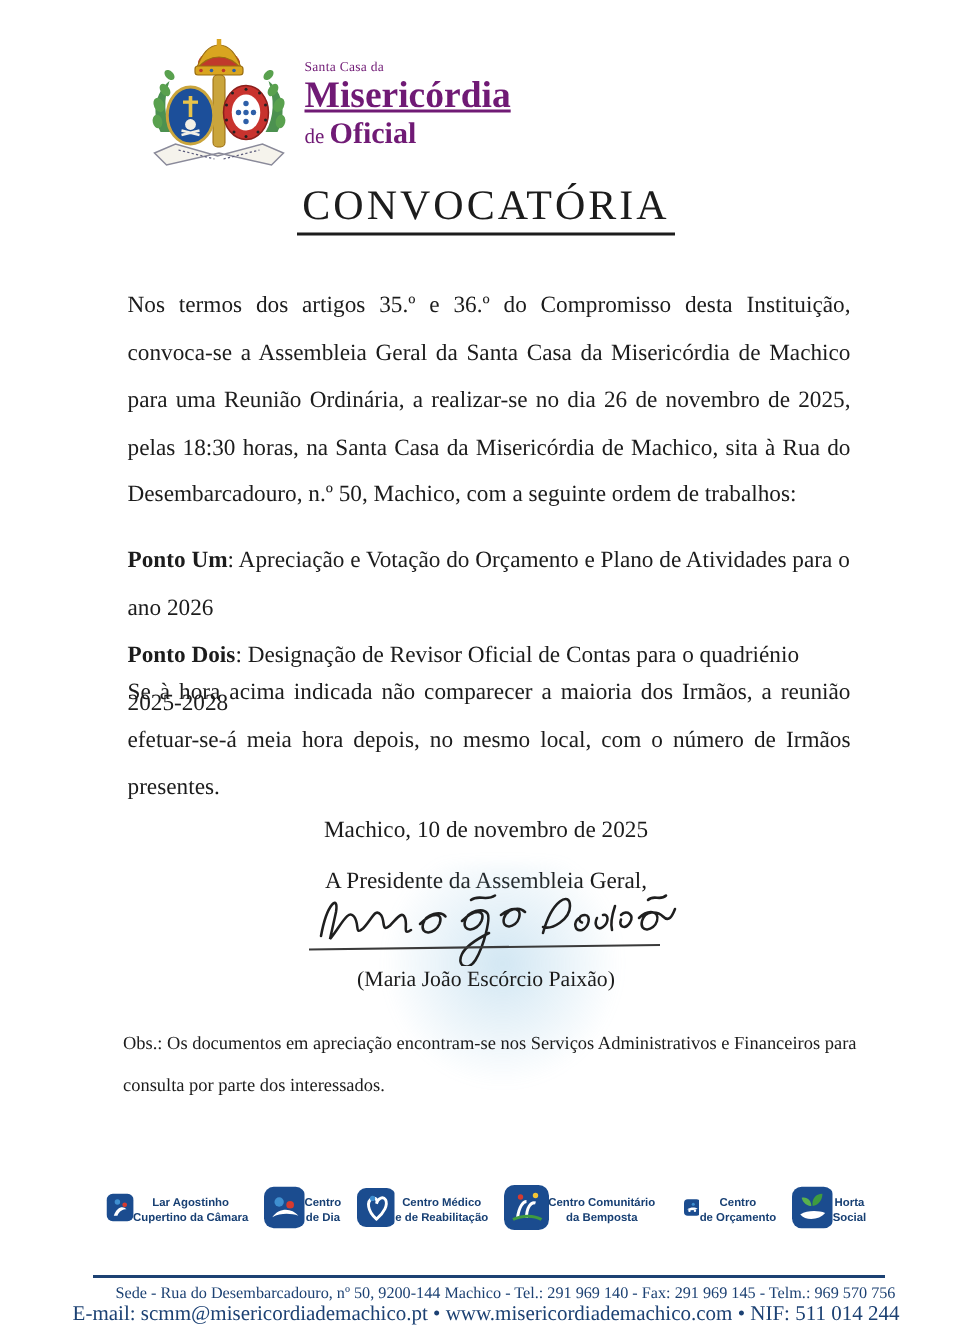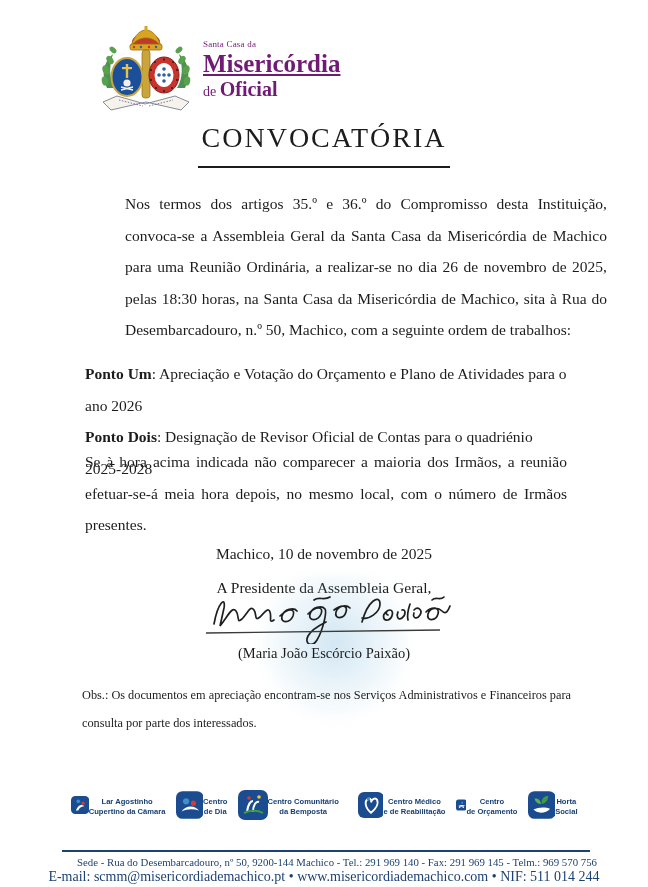--- a/index.html
+++ b/index.html
@@ -18,25 +18,25 @@
   .logo-small{font-size:9px;letter-spacing:.2px;}
   .logo-big{font-size:25px;font-weight:bold;margin-top:2px;text-decoration:underline;}
   .logo-line2{font-size:20px;font-weight:bold;margin-top:1px;}
   .logo-de{font-size:14px;font-weight:normal;}
   
   .title-wrap{position:absolute;top:122px;left:0;width:100%;text-align:center;}
   .title{
     display:inline-block;
     font-size:28px;letter-spacing:2px;
     border-bottom:2px solid #1c1c1c;
-    padding:0 4px 12px 4px;
+    padding:0 4px 1px 4px;
   }
   
   .body-text{position:absolute;left:85px;width:482px;font-size:15.5px;}
-  .p1{top:188px;text-align:justify;line-height:31.5px;margin-left:40px;}
+  .p1{top:188px;text-align:justify;line-height:31.5px;}
   .pontos{top:358px;line-height:31.5px;}
   .p2{top:446px;text-align:justify;line-height:31.5px;}
   .bold{font-weight:bold;}
   .center-line{position:absolute;left:0;width:100%;text-align:center;font-size:15.5px;}
   .dateline{top:545px;}
   .sig-title{top:579px;}
   .sig-name{top:645px;font-size:14.5px;}
   .signature-svg{position:absolute;left:196px;top:592px;}
   .watermark{
     position:absolute;left:255px;top:575px;width:160px;height:150px;
@@ -191,46 +191,46 @@
         <circle cx="11" cy="11" r="3.4" fill="#3f8fd0"></circle>
         <circle cx="19" cy="13" r="2.8" fill="#d63b30"></circle>
         <path d="M6,22 C11,15 20,15 25,21 C19,19 12,19 6,22 Z" fill="#ffffff"></path>
       </svg>
       <div class="label">
         <div>Centro</div>
         <div>de Dia</div>
       </div>
     </div>
 
+    <div class="service svc-med">
+      <svg class="tile" viewBox="0 0 30 30">
+        <rect width="30" height="30" rx="7" fill="#1b4c8f"></rect>
+        <path d="M15,24 C8,18 7,10 12,8 C15,7 16,10 15,12 C16,8 20,6 22,9 C24,13 21,19 15,24 Z" fill="none" stroke="#ffffff" stroke-width="2.2"></path>
+        <circle cx="12" cy="8" r="2" fill="#3f8fd0"></circle>
+      </svg>
+      <div class="label">
+        <div>Centro Médico</div>
+        <div>e de Reabilitação</div>
+      </div>
+    </div>
+
     <div class="service svc-com">
       <svg class="tile" viewBox="0 0 30 30">
         <rect width="30" height="30" rx="7" fill="#1b4c8f"></rect>
         <circle cx="11" cy="8" r="1.8" fill="#d63b30"></circle>
         <circle cx="21" cy="7" r="1.8" fill="#f4c534"></circle>
         <path d="M9,22 C10,14 13,11 15,11 M15,22 C15,15 18,11 21,12" stroke="#ffffff" stroke-width="2" fill="none"></path>
         <path d="M6,23 C12,20 20,20 25,23" stroke="#3f9b3f" stroke-width="2" fill="none"></path>
       </svg>
       <div class="label">
         <div>Centro Comunitário</div>
         <div>da Bemposta</div>
       </div>
     </div>
 
-    <div class="service svc-med">
-      <svg class="tile" viewBox="0 0 30 30">
-        <rect width="30" height="30" rx="7" fill="#1b4c8f"></rect>
-        <path d="M15,24 C8,18 7,10 12,8 C15,7 16,10 15,12 C16,8 20,6 22,9 C24,13 21,19 15,24 Z" fill="none" stroke="#ffffff" stroke-width="2.2"></path>
-        <circle cx="12" cy="8" r="2" fill="#3f8fd0"></circle>
-      </svg>
-      <div class="label">
-        <div>Centro Médico</div>
-        <div>e de Reabilitação</div>
-      </div>
-    </div>
-
     <div class="service svc-con">
       <svg class="tile" viewBox="0 0 30 30">
         <rect width="30" height="30" rx="7" fill="#1b4c8f"></rect>
         <circle cx="17" cy="9" r="2.8" fill="#3f8fd0"></circle>
         <path d="M6,18 C12,14 20,14 25,17 C20,20 12,21 6,18 Z" fill="#ffffff"></path>
         <circle cx="10" cy="21" r="2.2" fill="#ffffff"></circle>
         <circle cx="20" cy="21" r="2.2" fill="#ffffff"></circle>
       </svg>
       <div class="label">
         <div>Centro</div>

